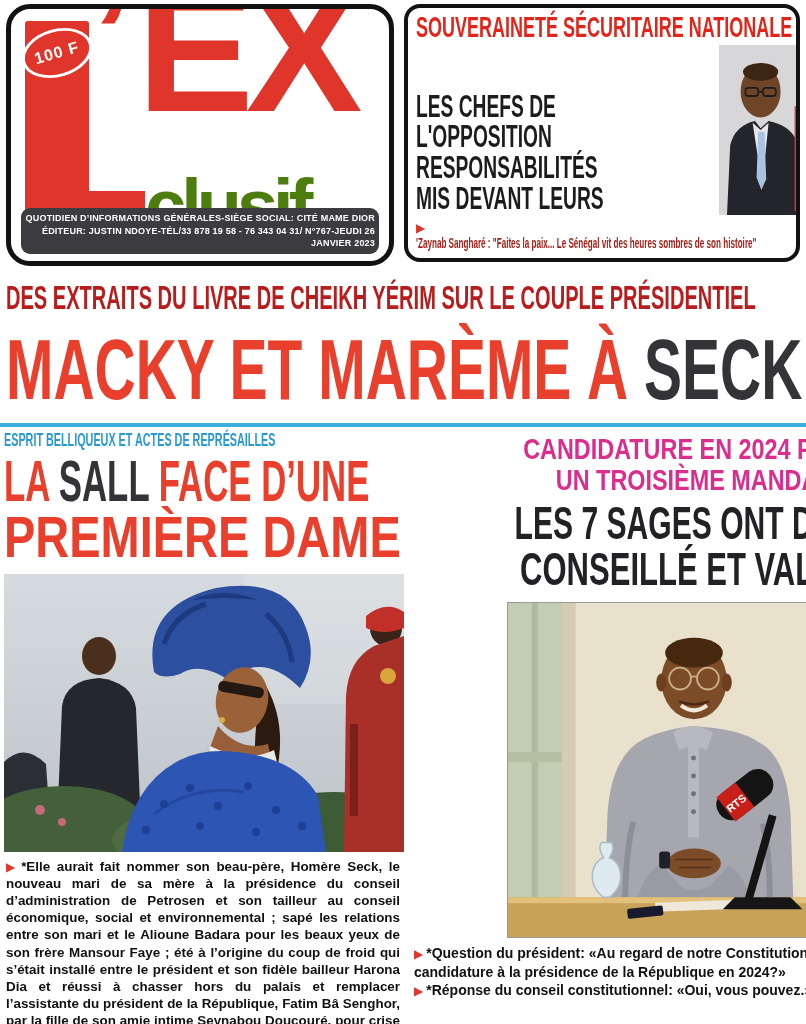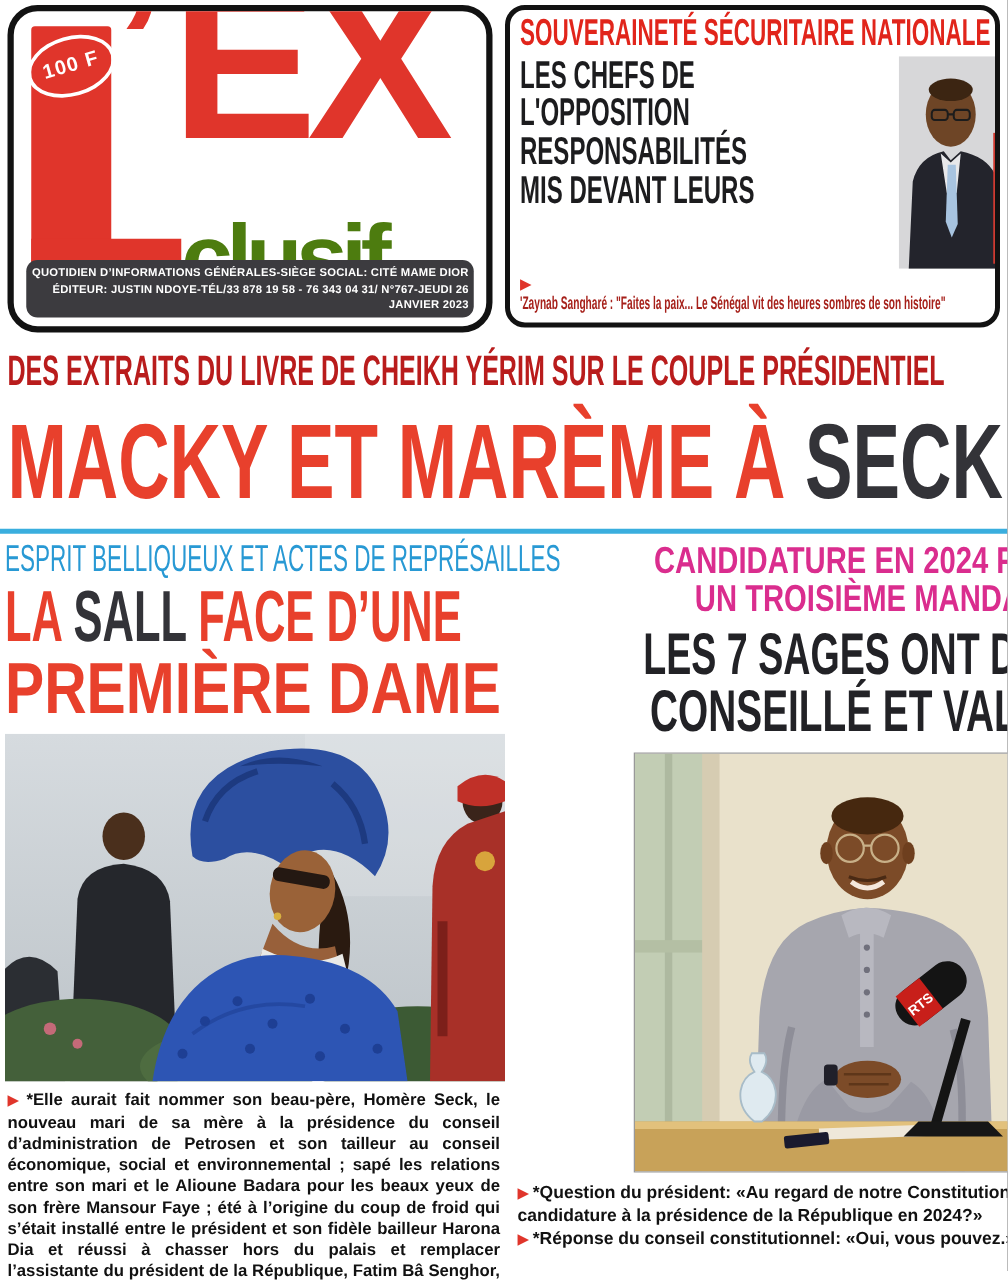--- a/index.html
+++ b/index.html
@@ -32,37 +32,37 @@
     font-size:9px; font-weight:700; line-height:1.4; letter-spacing:0.2px;
   }
   .topright-box {
     position:relative; flex:1; height:258px;
     border:4px solid #121212; border-radius:16px; padding:3px 8px 2px 8px;
     background:#fff; overflow:hidden;
   }
   .cond { display:inline-block; white-space:nowrap; transform-origin:0 50%; }
   .cond.ctr { transform-origin:50% 50%; }
   .tr-kicker { color:#e1251b; font-size:30px; font-weight:700; line-height:1.05; }
-  .tr-flex { display:flex; margin-top:2px; }
+  .tr-flex { display:flex; margin-top:2px;align-items:flex-end; }
   .tr-headline { flex:1; color:#1c1c1e; font-weight:900; font-size:31px; }
   .trh-line { line-height:0.99; }
   .montage-svg { flex:none; width:200px; height:170px; }
   .tr-caption { margin-top:4px; color:#a6201a; font-size:14.5px; font-weight:700; }
   .tri { color:#e0352b; font-size:12px; margin-right:3px; }
   
   .lead { padding:0 6px; margin-top:14px; }
   .lead-kicker { color:#b91c1c; font-size:34px; font-weight:700; line-height:1.0; }
   .lead-headline { margin-top:16px; font-size:85px; font-weight:900; line-height:0.95; }
   .hl-red { color:#e8402c; } .hl-dark { color:#333338; }
   .divider { height:4px; background:#3aaede; margin:12px 0 2px 0; }
   
   .columns { display:flex; }
   .col-left { width:408px; flex:none; padding-left:4px; }
   .col-right { flex:1; padding:0 6px; }
-  .ls-kicker { color:#2899d4; font-size:30px; font-weight:400; line-height:1.1; margin-top:2px; }
+  .ls-kicker { color:#2899d4; font-size:18px; font-weight:700; line-height:1.1; margin-top:2px; }
   .ls-headline { margin-top:2px; font-size:58px; font-weight:900; line-height:0.98; }
   .photo-left { display:block; width:400px; height:278px; margin-top:8px; }
   .ls-body { margin:6px 8px 0 2px; font-size:13.4px; font-weight:700; line-height:1.27; color:#111; text-align:justify; }
   .rs-kicker { margin-top:4px; text-align:center; color:#da2d8e; font-size:30px; font-weight:700; line-height:1.05; }
   .rs-headline { margin-top:4px; text-align:center; color:#222226; font-size:47px; font-weight:900; line-height:0.98; }
   .photo-right { display:block; width:372px; height:336px; margin:10px auto 0 auto; border:1px solid #999; }
   .rs-captions { margin-top:6px; font-size:14px; font-weight:700; line-height:1.32; color:#111; }
 </style>
 </head>
 <body>

